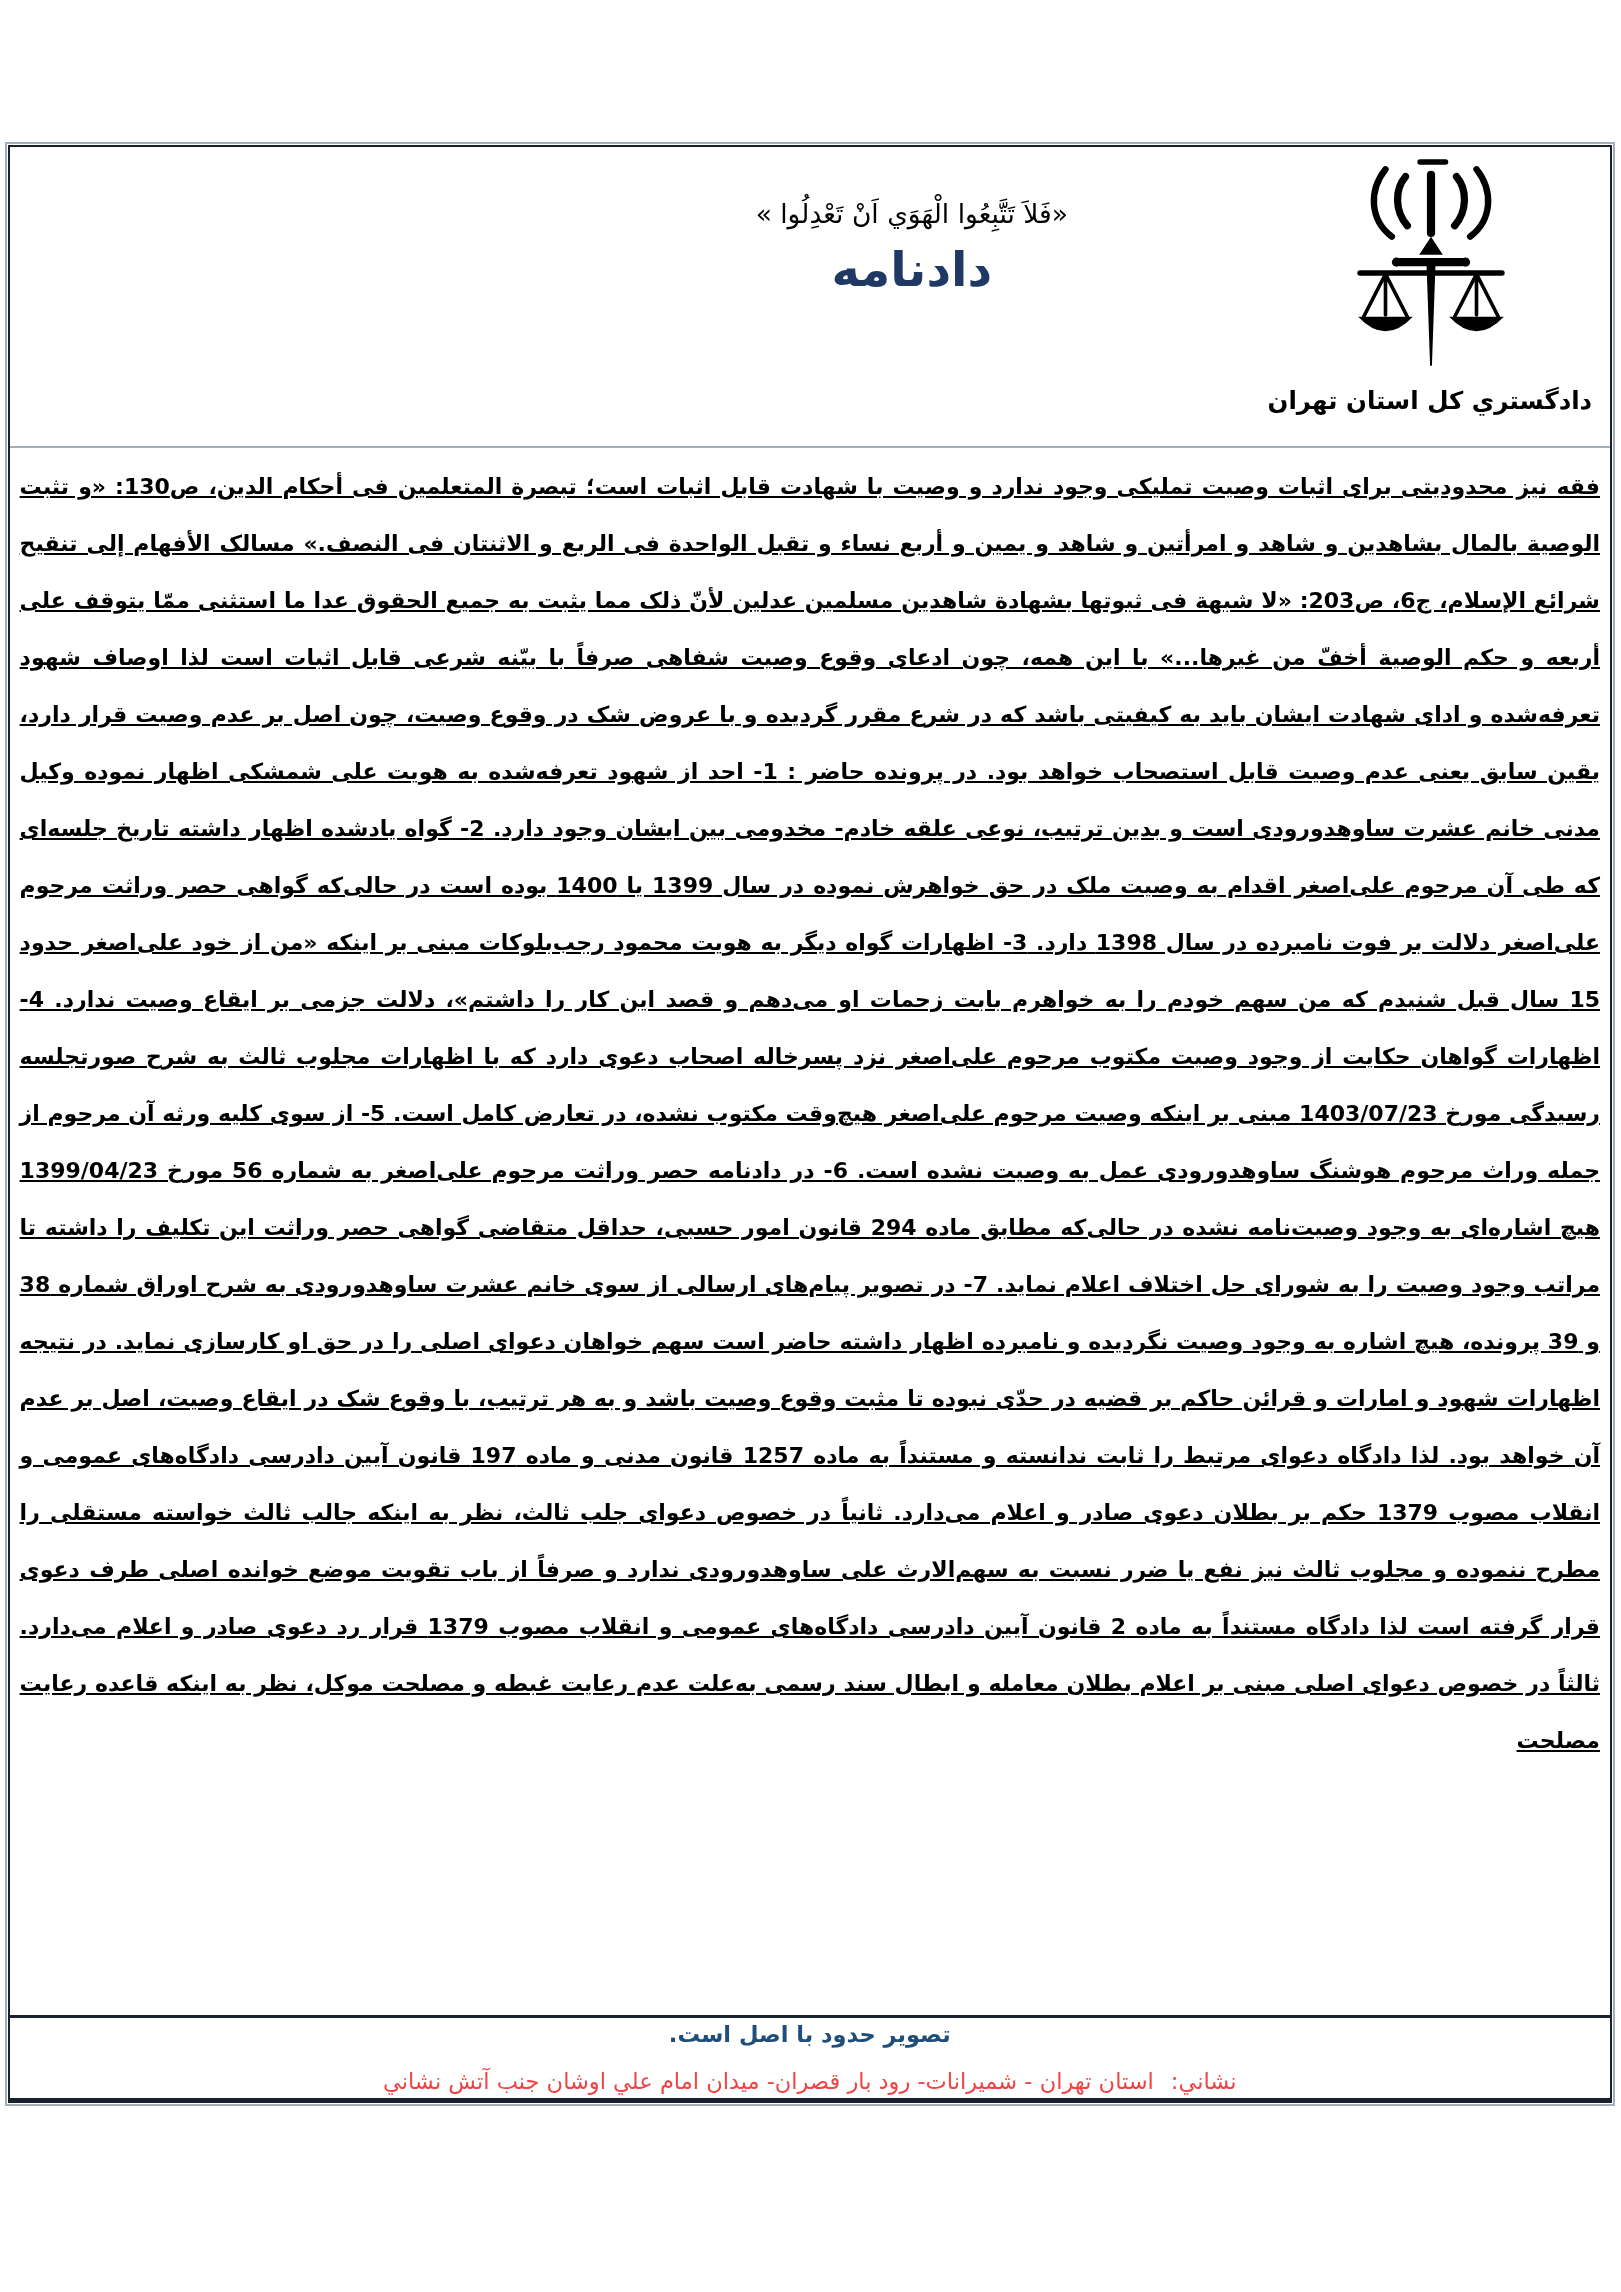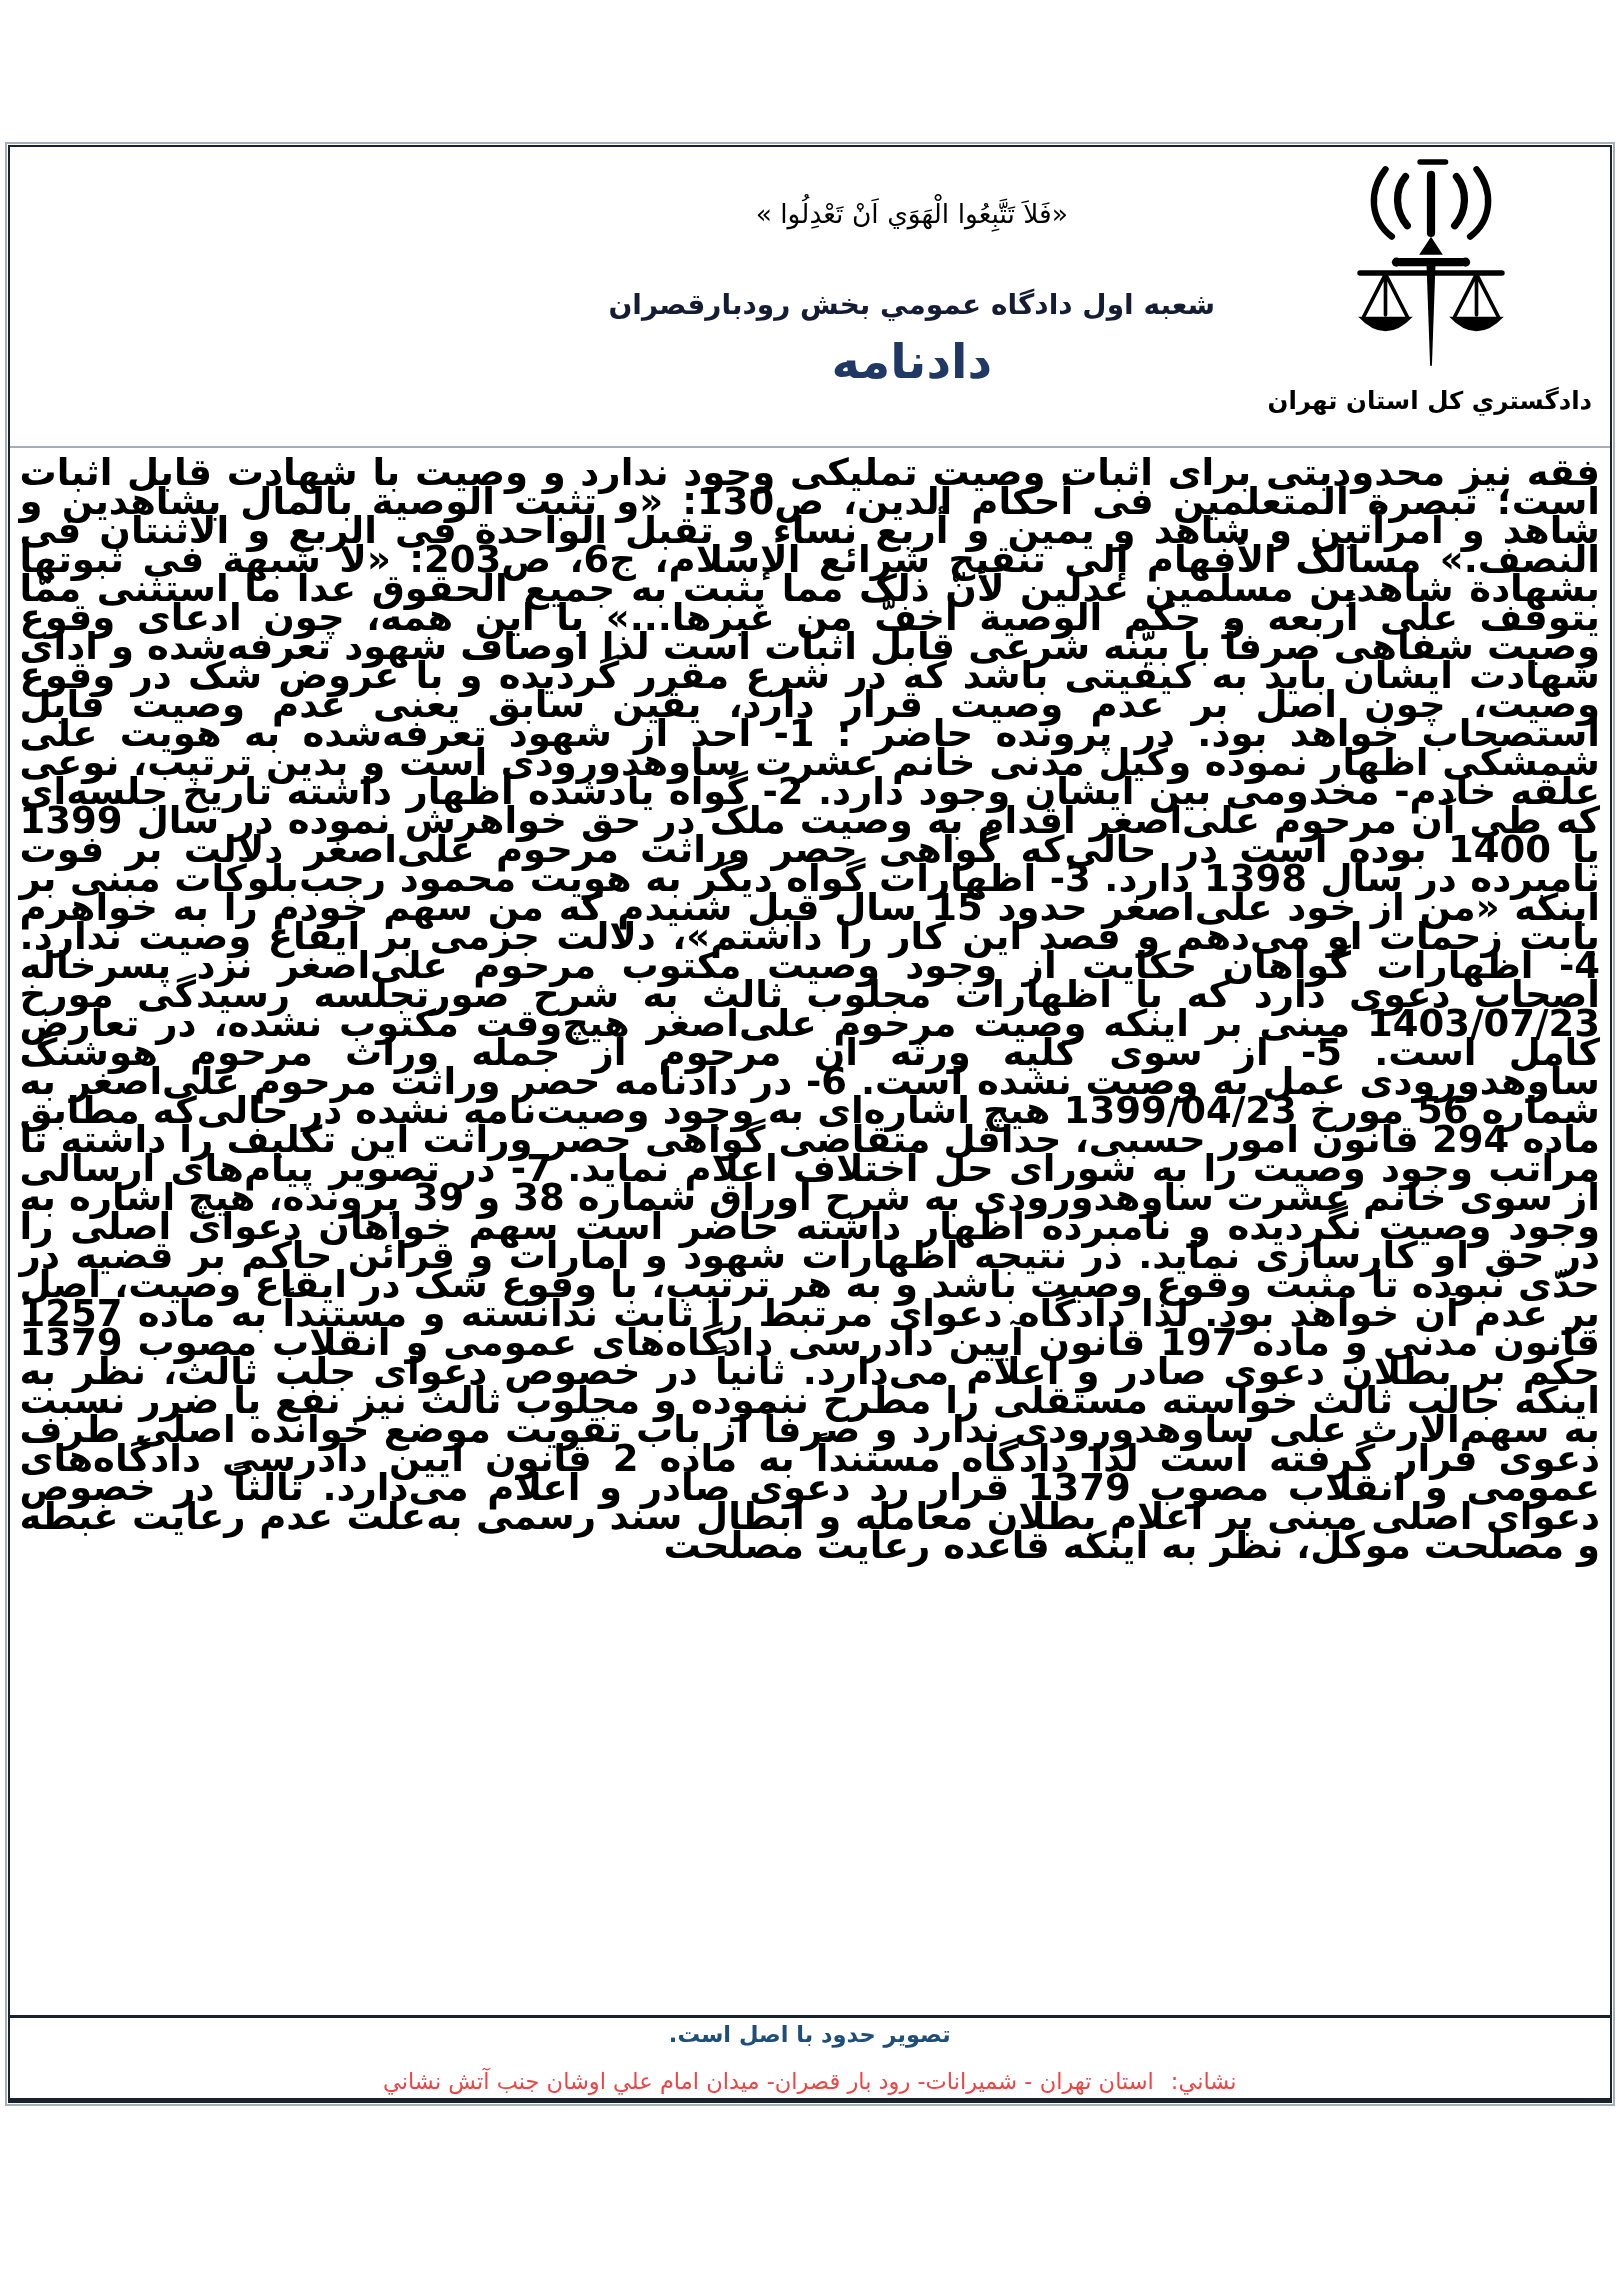--- a/index.html
+++ b/index.html
@@ -24,22 +24,22 @@
   .quote { margin-top:51px; font-size:26.5px; font-weight:normal; color:#000; }
   .court-name { margin-top:59px; font-size:28px; font-weight:bold; color:#141d33; }
   .doc-title { margin-top:11.8px; font-size:48px; font-weight:bold; color:var(--title-blue,#1f3864); letter-spacing:2px; }
   
   .header-meta { position:absolute; top:94px; left:100px; width:453px; direction:rtl; text-align:right; }
   .meta-line { font-family:"Liberation Serif","DejaVu Sans",serif; font-weight:bold; font-size:26.5px; line-height:39px; color:#000; white-space:nowrap; }
   .header-divider { flex:0 0 auto; height:0; border-top:2.9px solid var(--separator-gray,#a5adb9); }
   
   .body-text {
     flex:1 1 auto; direction:rtl; text-align:justify;
-    padding:9.8px 9.8px 0 9.8px; font-size:37px; font-weight:bold;
-    line-height:29px; color:#000; overflow:hidden;
+    padding:9.8px 9.8px 0 9.8px; font-size:22px; font-weight:bold;
+    line-height:57px; color:#000; overflow:hidden;text-decoration:underline;
   }
   
   .footer-divider { flex:0 0 auto; height:0; border-top:3.9px solid var(--border-dark,#17222e); }
   .footer { flex:0 0 auto; direction:rtl; text-align:center; padding:2.9px 0 3.9px 0; }
   .certification { font-size:22.5px; font-weight:bold; color:var(--certification-blue,#1f4e79); }
   .address-line { font-size:22.5px; font-weight:normal; color:#ef4444; margin-top:21px; }
   .address-label { margin-left:9.8px; }
 </style>
 </head>
 <body>
@@ -70,21 +70,20 @@
           <circle cx="138" cy="118" r="5" fill="#000"></circle>
           <polygon points="95,118 105,118 101,232 99,232" fill="#000"></polygon>
           <path d="M20 178 H80 Q50 210 20 178 Z" fill="#000"></path>
           <path d="M120 178 H180 Q150 210 120 178 Z" fill="#000"></path>
         </svg>
         <div class="org-name">دادگستري كل استان تهران</div>
       </div>
 
       <div class="header-center">
         <div class="quote">«فَلاَ تَتَّبِعُوا الْهَوَي اَنْ تَعْدِلُوا »</div>
-        <div class="court-name">شعبه اول دادگاه عمومي بخش رودبارقصران</div>
         <div class="doc-title">دادنامه</div>
       </div>
 
 
     </div>
 
     <div class="header-divider"></div>
 
     <div class="body-text">فقه نيز محدوديتی برای اثبات وصيت تمليکی وجود ندارد و وصيت با شهادت قابل اثبات است؛ تبصرة المتعلمين فی أحکام الدين، ص130: «و تثبت الوصية بالمال بشاهدين و شاهد و امرأتين و شاهد و يمين و أربع نساء و تقبل الواحدة فی الربع و الاثنتان فی النصف.» مسالک الأفهام إلی تنقيح شرائع الإسلام، ج6، ص203: «لا شبهة فی ثبوتها بشهادة شاهدين مسلمين عدلين لأنّ ذلک مما يثبت به جميع الحقوق عدا ما استثنی ممّا يتوقف علی أربعه و حکم الوصية أخفّ من غيرها...» با اين همه، چون ادعای وقوع وصيت شفاهی صرفاً با بيّنه شرعی قابل اثبات است لذا اوصاف شهود تعرفه‌شده و ادای شهادت ايشان بايد به کيفيتی باشد که در شرع مقرر گرديده و با عروض شک در وقوع وصيت، چون اصل بر عدم وصيت قرار دارد، يقين سابق يعنی عدم وصيت قابل استصحاب خواهد بود. در پرونده حاضر : 1- احد از شهود تعرفه‌شده به هويت علی شمشکی اظهار نموده وکيل مدنی خانم عشرت ساوهدورودی است و بدين ترتيب، نوعی علقه خادم- مخدومی بين ايشان وجود دارد. 2- گواه يادشده اظهار داشته تاريخ جلسه‌ای که طی آن مرحوم علی‌اصغر اقدام به وصيت ملک در حق خواهرش نموده در سال 1399 يا 1400 بوده است در حالی‌که گواهی حصر وراثت مرحوم علی‌اصغر دلالت بر فوت نامبرده در سال 1398 دارد. 3- اظهارات گواه ديگر به هويت محمود رجب‌بلوکات مبنی بر اينکه «من از خود علی‌اصغر حدود 15 سال قبل شنيدم که من سهم خودم را به خواهرم بابت زحمات او می‌دهم و قصد اين کار را داشتم»، دلالت جزمی بر ايقاع وصيت ندارد. 4- اظهارات گواهان حکايت از وجود وصيت مکتوب مرحوم علی‌اصغر نزد پسرخاله اصحاب دعوی دارد که با اظهارات مجلوب ثالث به شرح صورتجلسه رسيدگی مورخ 1403/07/23 مبنی بر اينکه وصيت مرحوم علی‌اصغر هيچ‌وقت مکتوب نشده، در تعارض کامل است. 5- از سوی کليه ورثه آن مرحوم از جمله وراث مرحوم هوشنگ ساوهدورودی عمل به وصيت نشده است. 6- در دادنامه حصر وراثت مرحوم علی‌اصغر به شماره 56 مورخ 1399/04/23 هيچ اشاره‌ای به وجود وصيت‌نامه نشده در حالی‌که مطابق ماده 294 قانون امور حسبی، حداقل متقاضی گواهی حصر وراثت اين تکليف را داشته تا مراتب وجود وصيت را به شورای حل اختلاف اعلام نمايد. 7- در تصوير پيام‌های ارسالی از سوی خانم عشرت ساوهدورودی به شرح اوراق شماره 38 و 39 پرونده، هيچ اشاره به وجود وصيت نگرديده و نامبرده اظهار داشته حاضر است سهم خواهان دعوای اصلی را در حق او کارسازی نمايد. در نتيجه اظهارات شهود و امارات و قرائن حاکم بر قضيه در حدّی نبوده تا مثبت وقوع وصيت باشد و به هر ترتيب، با وقوع شک در ايقاع وصيت، اصل بر عدم آن خواهد بود. لذا دادگاه دعوای مرتبط را ثابت ندانسته و مستنداً به ماده 1257 قانون مدنی و ماده 197 قانون آيين دادرسی دادگاه‌های عمومی و انقلاب مصوب 1379 حکم بر بطلان دعوی صادر و اعلام می‌دارد. ثانياً در خصوص دعوای جلب ثالث، نظر به اينکه جالب ثالث خواسته مستقلی را مطرح ننموده و مجلوب ثالث نيز نفع يا ضرر نسبت به سهم‌الارث علی ساوهدورودی ندارد و صرفاً از باب تقويت موضع خوانده اصلی طرف دعوی قرار گرفته است لذا دادگاه مستنداً به ماده 2 قانون آيين دادرسی دادگاه‌های عمومی و انقلاب مصوب 1379 قرار رد دعوی صادر و اعلام می‌دارد. ثالثاً در خصوص دعوای اصلی مبنی بر اعلام بطلان معامله و ابطال سند رسمی به‌علت عدم رعايت غبطه و مصلحت موکل، نظر به اينکه قاعده رعايت مصلحت</div>
 

